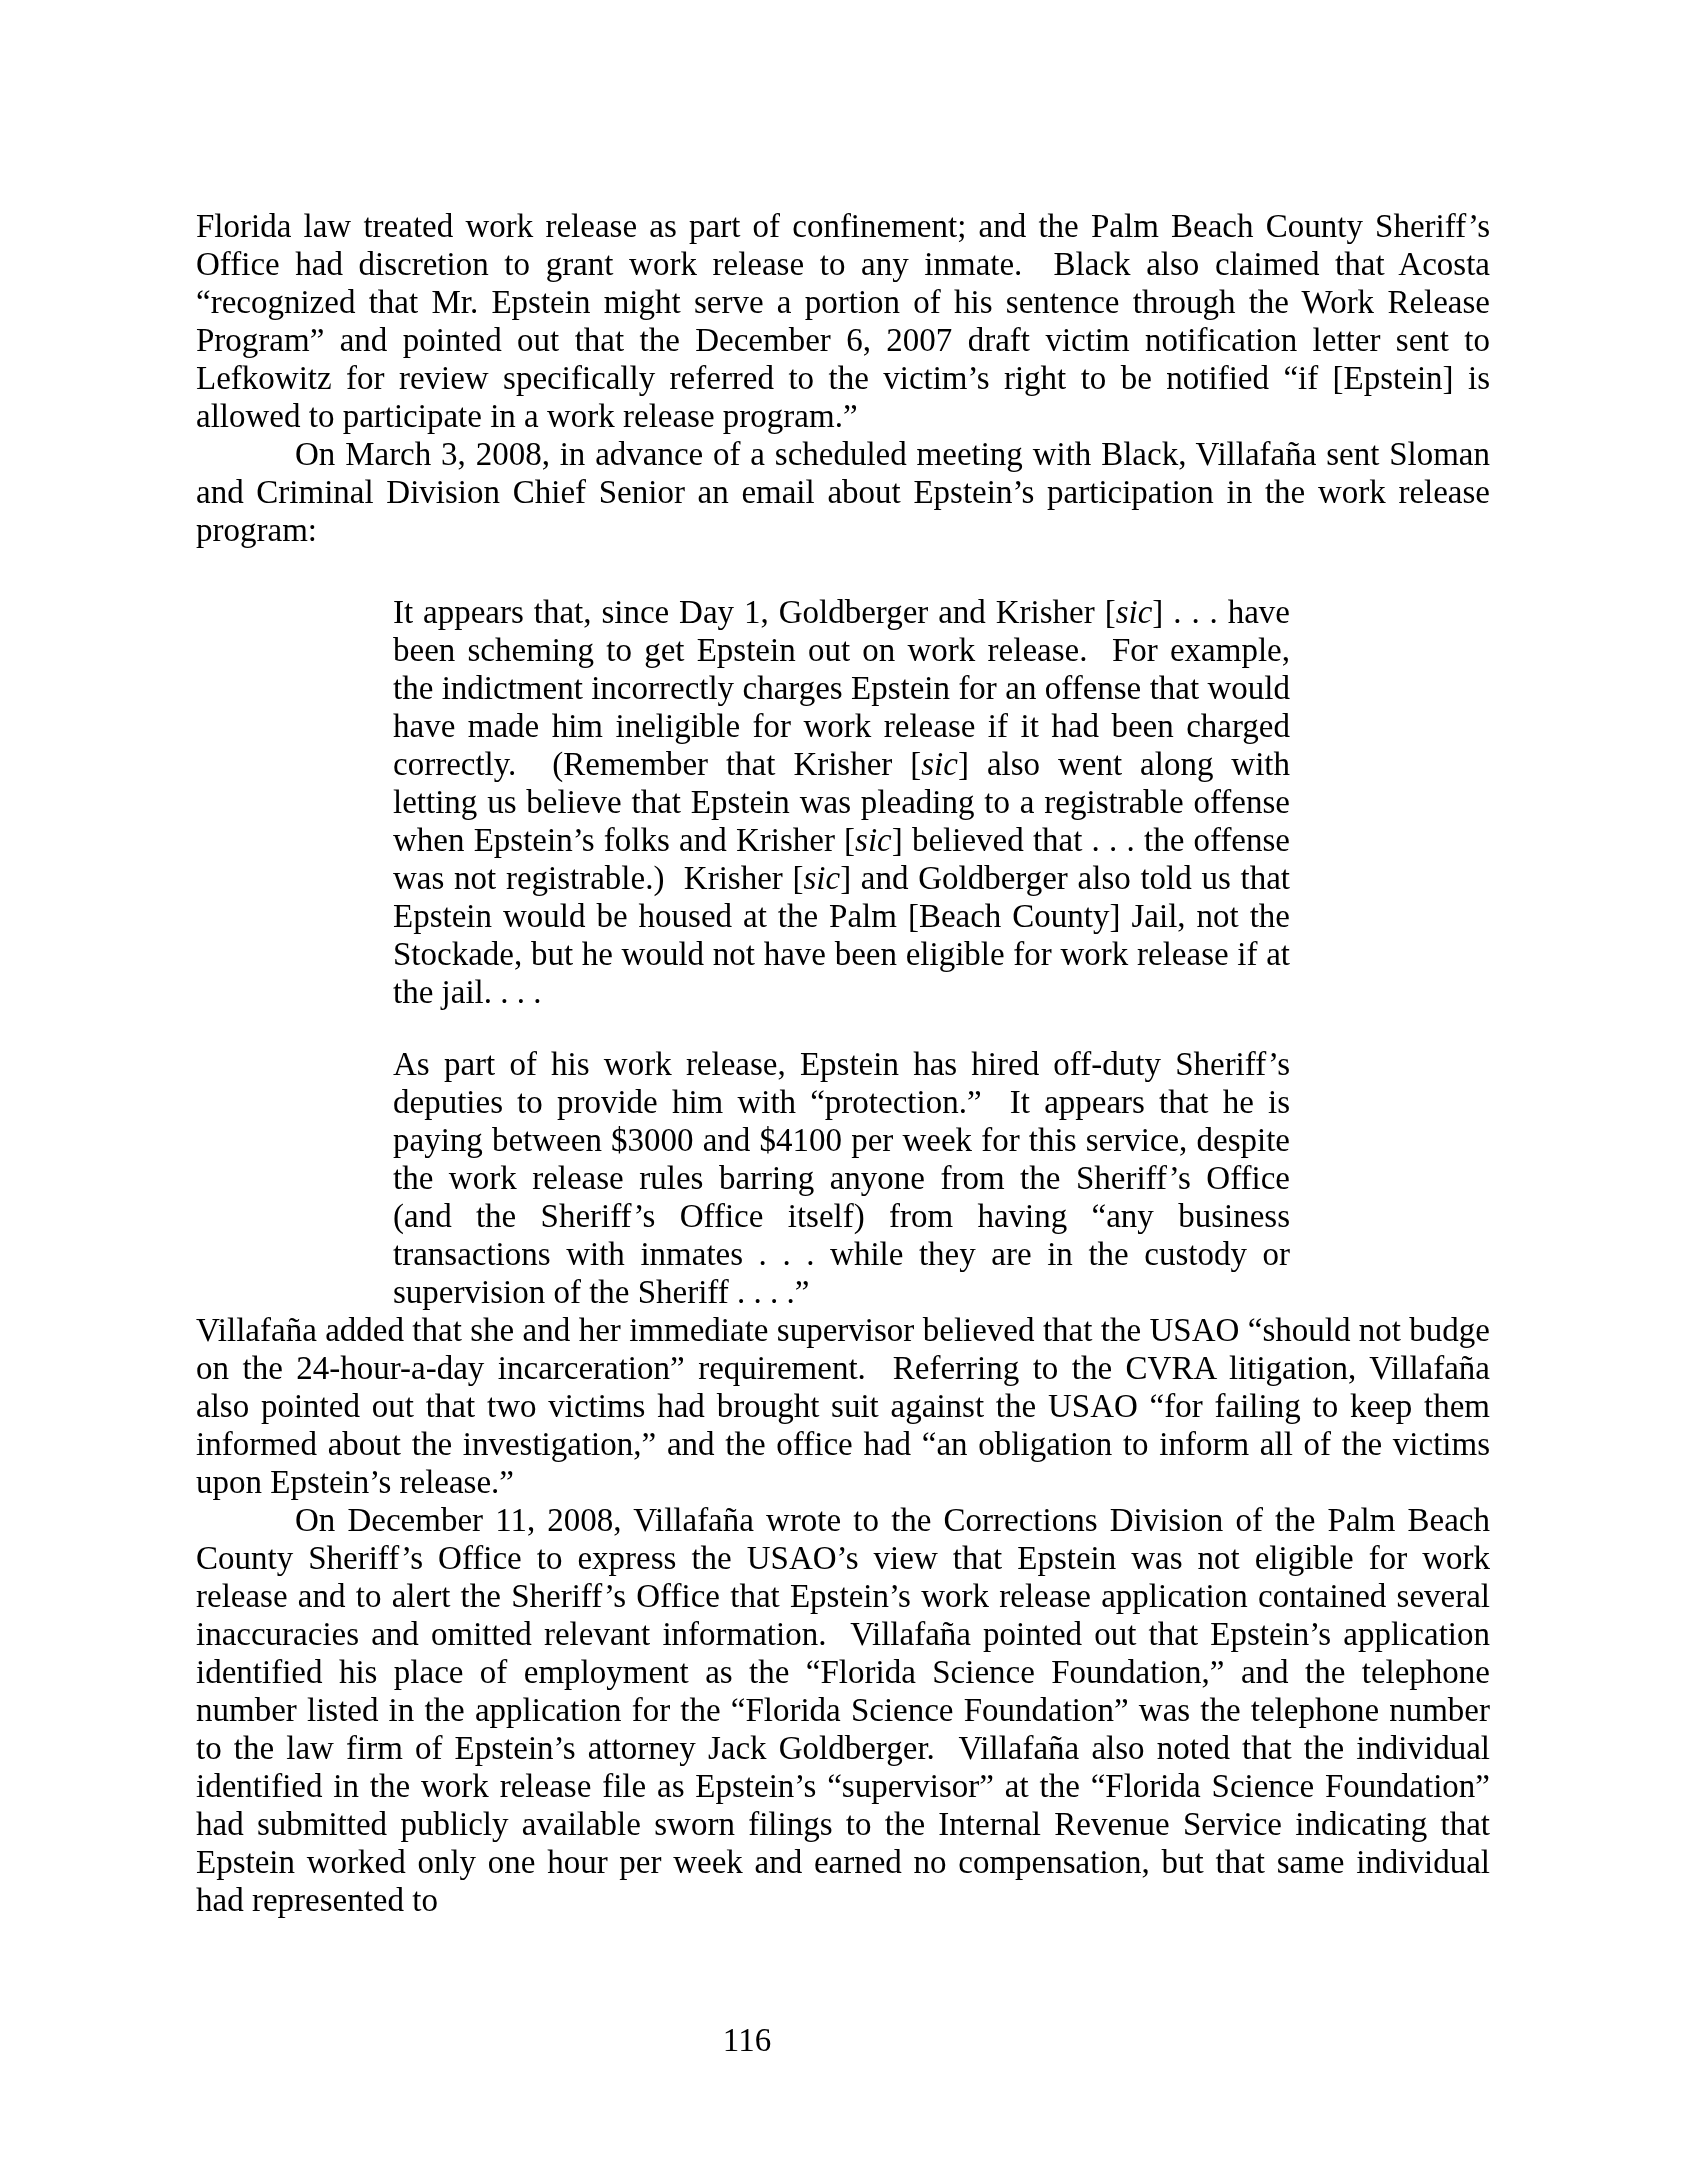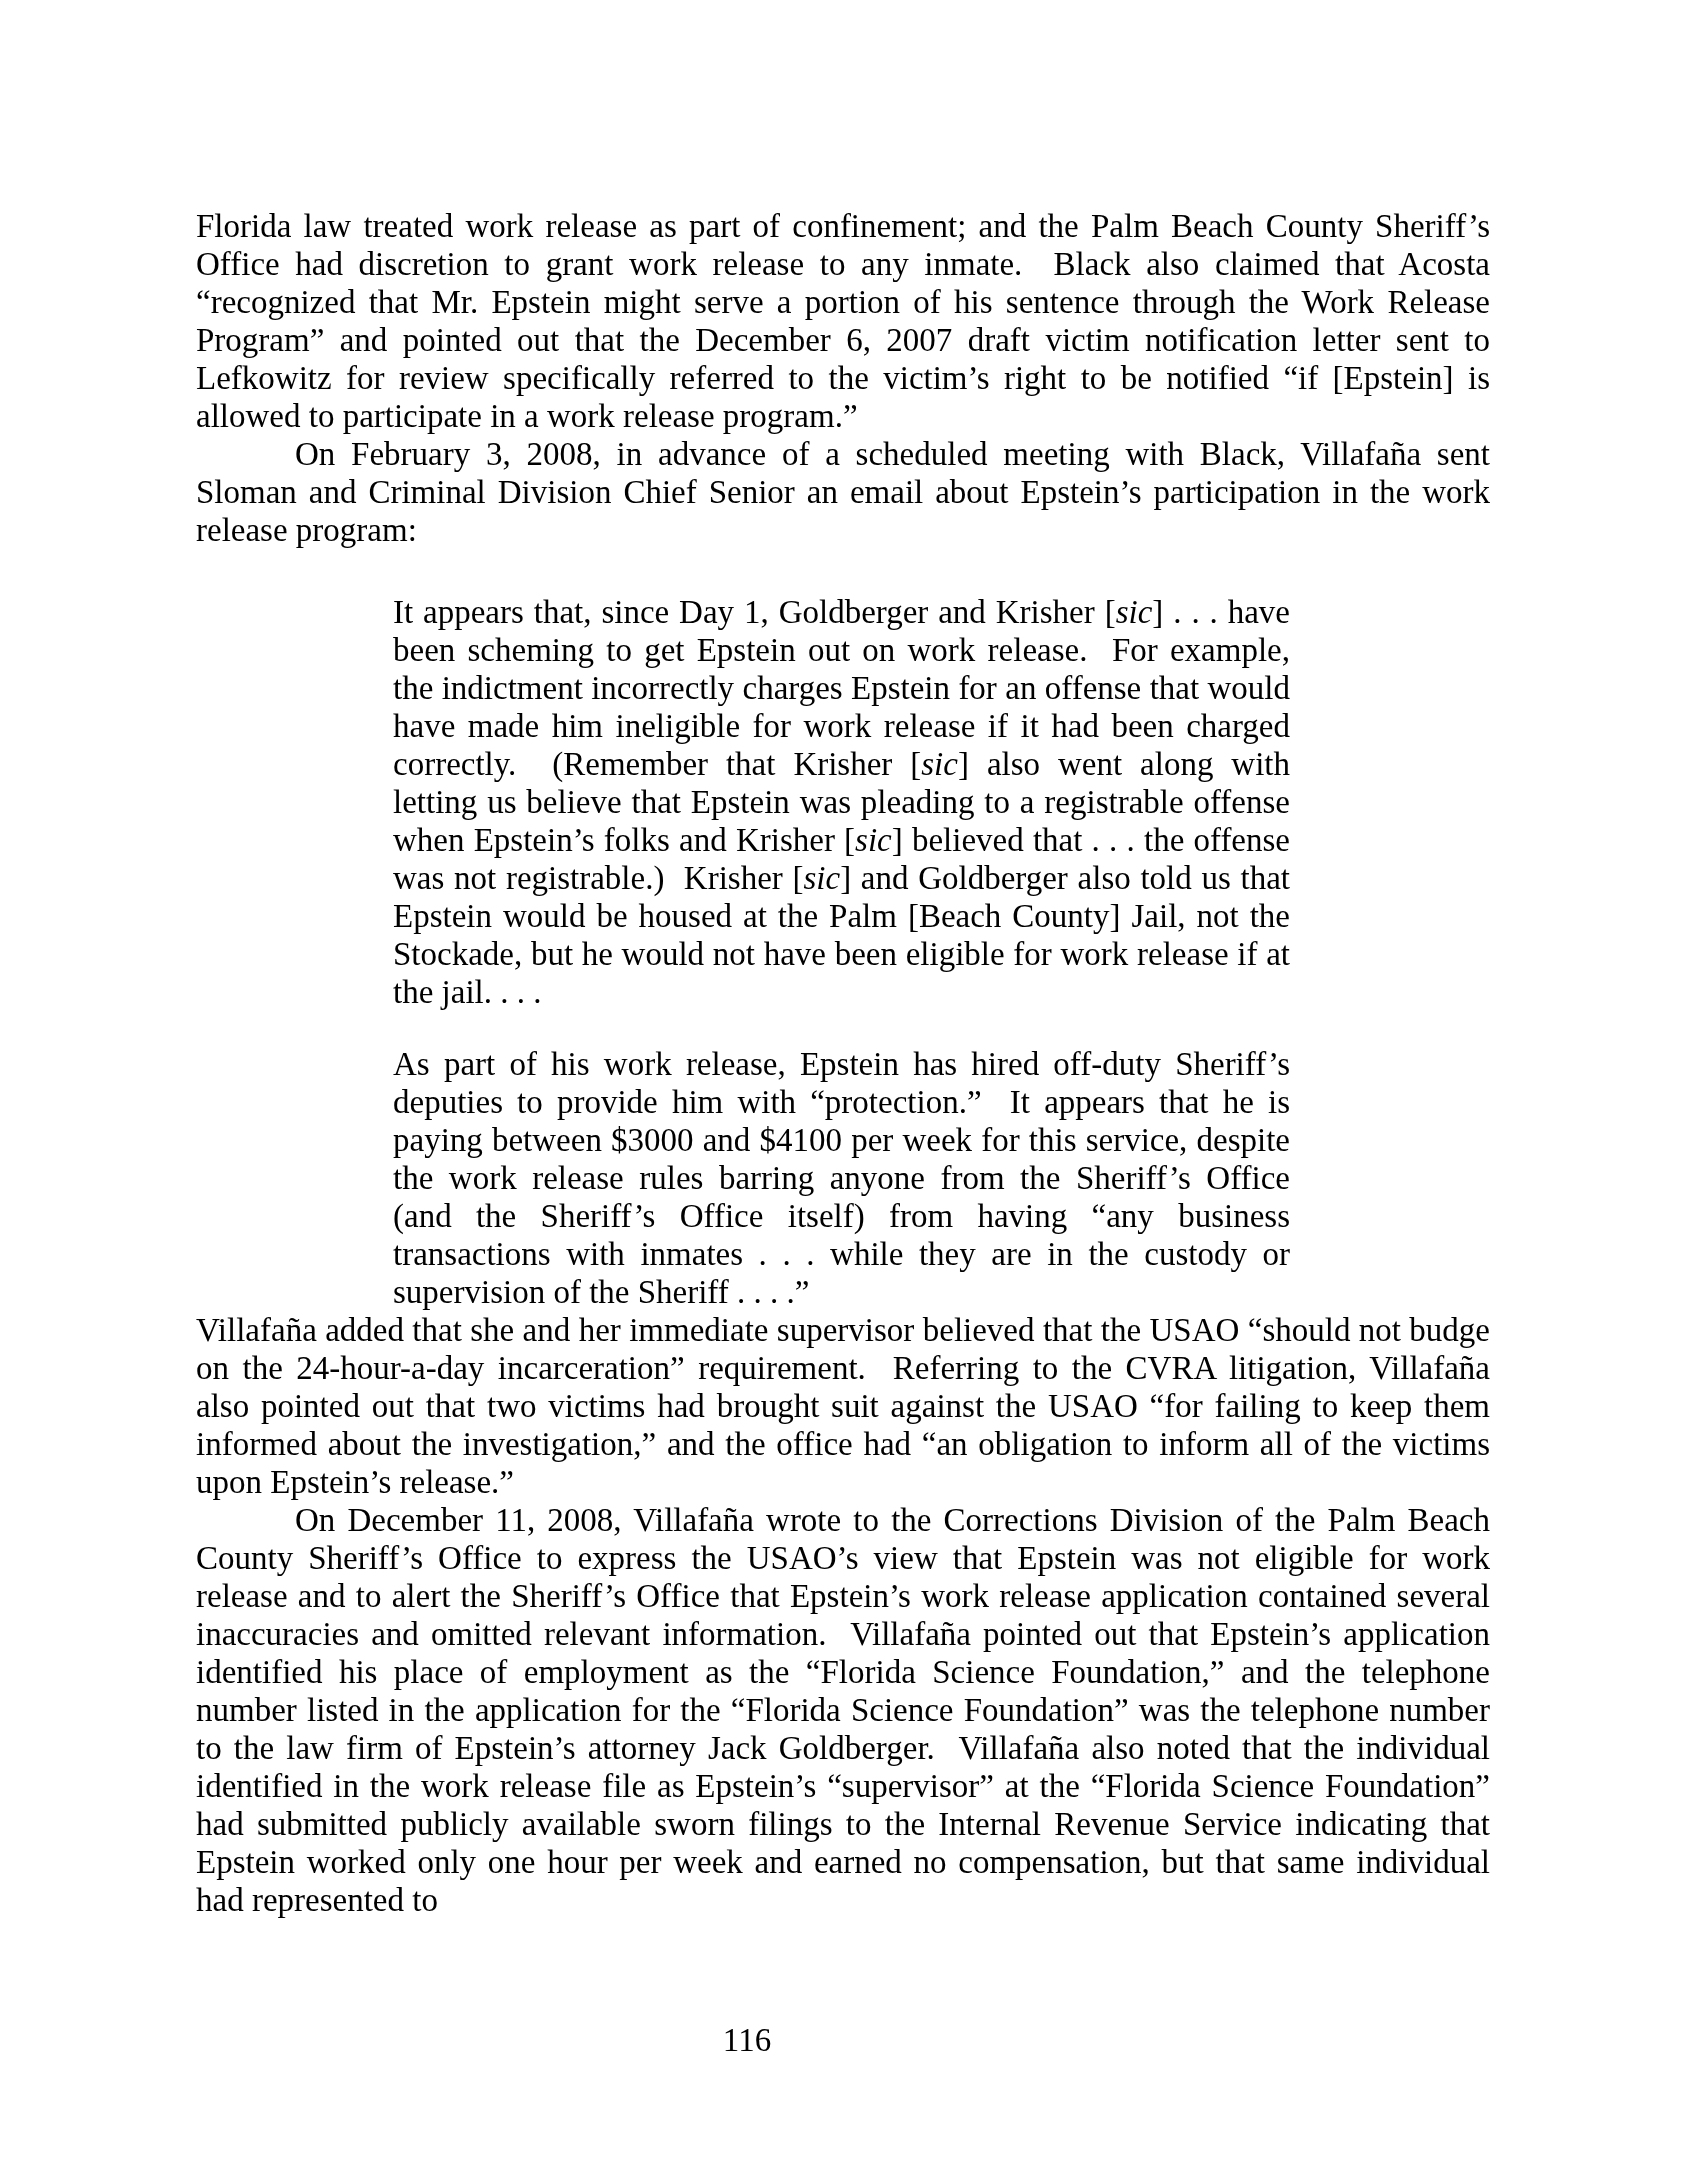--- a/index.html
+++ b/index.html
@@ -55,21 +55,21 @@
     width: 1494px;
     text-align: center;
   }
 </style>
 </head>
 <body>
 
 <div class="page">
   <div class="text-block">
     <p class="para">Florida law treated work release as part of confinement; and the Palm Beach County Sheriff’s Office had discretion to grant work release to any inmate.  Black also claimed that Acosta “recognized that Mr. Epstein might serve a portion of his sentence through the Work Release Program” and pointed out that the December 6, 2007 draft victim notification letter sent to Lefkowitz for review specifically referred to the victim’s right to be notified “if [Epstein] is allowed to participate in a work release program.”</p>
-    <p class="para indent">On February 3, 2008, in advance of a scheduled meeting with Black, Villafaña sent Sloman and Criminal Division Chief Senior an email about Epstein’s participation in the work release program:</p>
+    <p class="para indent">On March 3, 2008, in advance of a scheduled meeting with Black, Villafaña sent Sloman and Criminal Division Chief Senior an email about Epstein’s participation in the work release program:</p>
     <div class="quote">
       <p class="para">It appears that, since Day 1, Goldberger and Krisher [<i>sic</i>] . . . have been scheming to get Epstein out on work release.  For example, the indictment incorrectly charges Epstein for an offense that would have made him ineligible for work release if it had been charged correctly.  (Remember that Krisher [<i>sic</i>] also went along with letting us believe that Epstein was pleading to a registrable offense when Epstein’s folks and Krisher [<i>sic</i>] believed that . . . the offense was not registrable.)  Krisher [<i>sic</i>] and Goldberger also told us that Epstein would be housed at the Palm [Beach County] Jail, not the Stockade, but he would not have been eligible for work release if at the jail. . . .</p>
       <p class="para">As part of his work release, Epstein has hired off-duty Sheriff’s deputies to provide him with “protection.”  It appears that he is paying between $3000 and $4100 per week for this service, despite the work release rules barring anyone from the Sheriff’s Office (and the Sheriff’s Office itself) from having “any business transactions with inmates . . . while they are in the custody or supervision of the Sheriff . . . .”</p>
     </div>
     <p class="para">Villafaña added that she and her immediate supervisor believed that the USAO “should not budge on the 24-hour-a-day incarceration” requirement.  Referring to the CVRA litigation, Villafaña also pointed out that two victims had brought suit against the USAO “for failing to keep them informed about the investigation,” and the office had “an obligation to inform all of the victims upon Epstein’s release.”</p>
     <p class="para indent">On December 11, 2008, Villafaña wrote to the Corrections Division of the Palm Beach County Sheriff’s Office to express the USAO’s view that Epstein was not eligible for work release and to alert the Sheriff’s Office that Epstein’s work release application contained several inaccuracies and omitted relevant information.  Villafaña pointed out that Epstein’s application identified his place of employment as the “Florida Science Foundation,” and the telephone number listed in the application for the “Florida Science Foundation” was the telephone number to the law firm of Epstein’s attorney Jack Goldberger.  Villafaña also noted that the individual identified in the work release file as Epstein’s “supervisor” at the “Florida Science Foundation” had submitted publicly available sworn filings to the Internal Revenue Service indicating that Epstein worked only one hour per week and earned no compensation, but that same individual had represented to</p>
   </div>
   <div class="page-number">116</div>
 </div>
 

